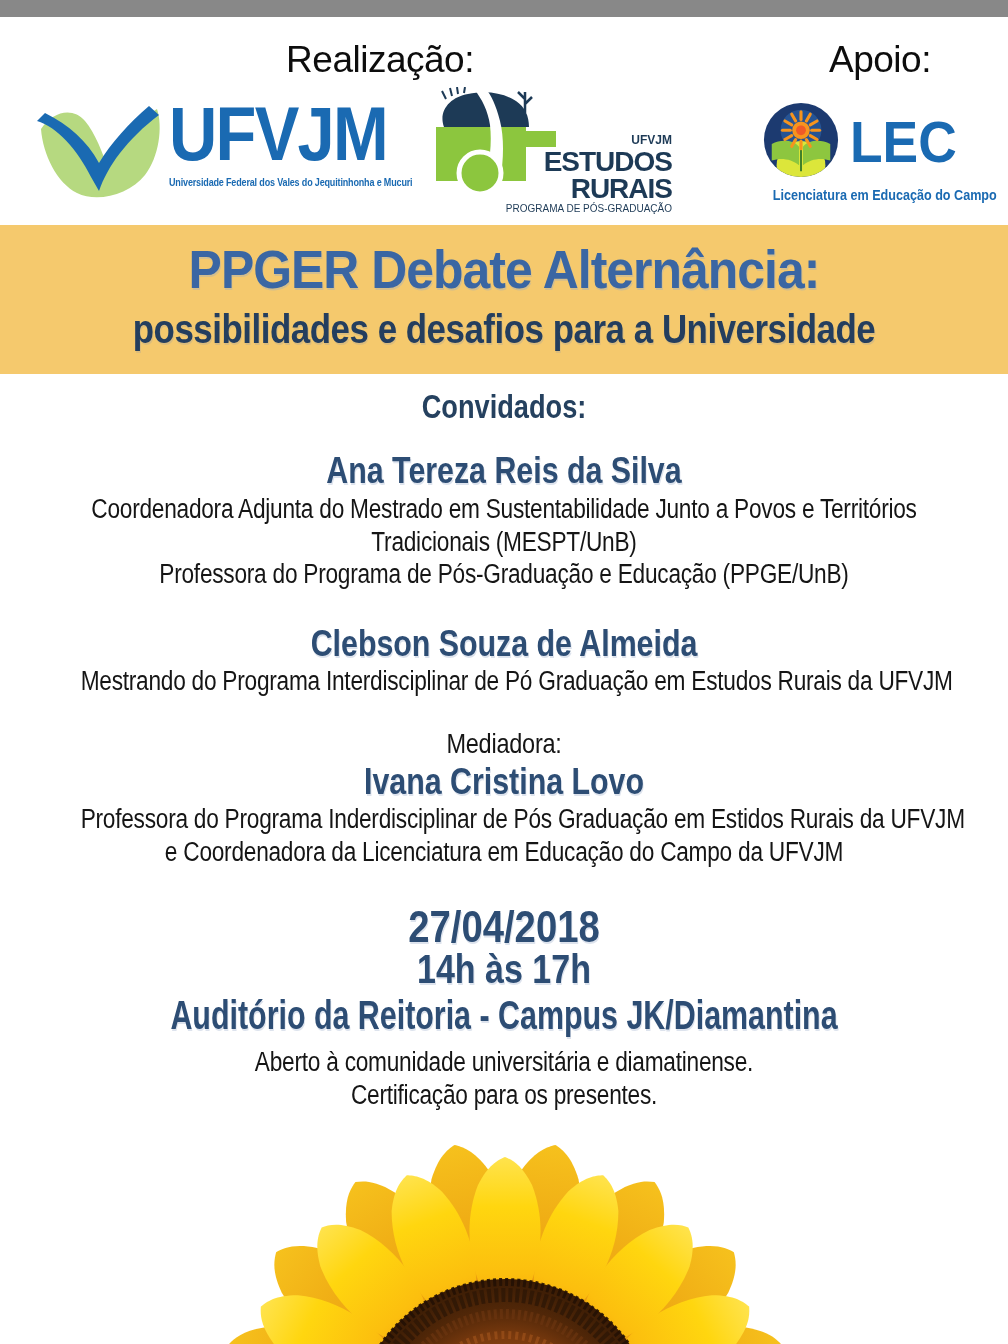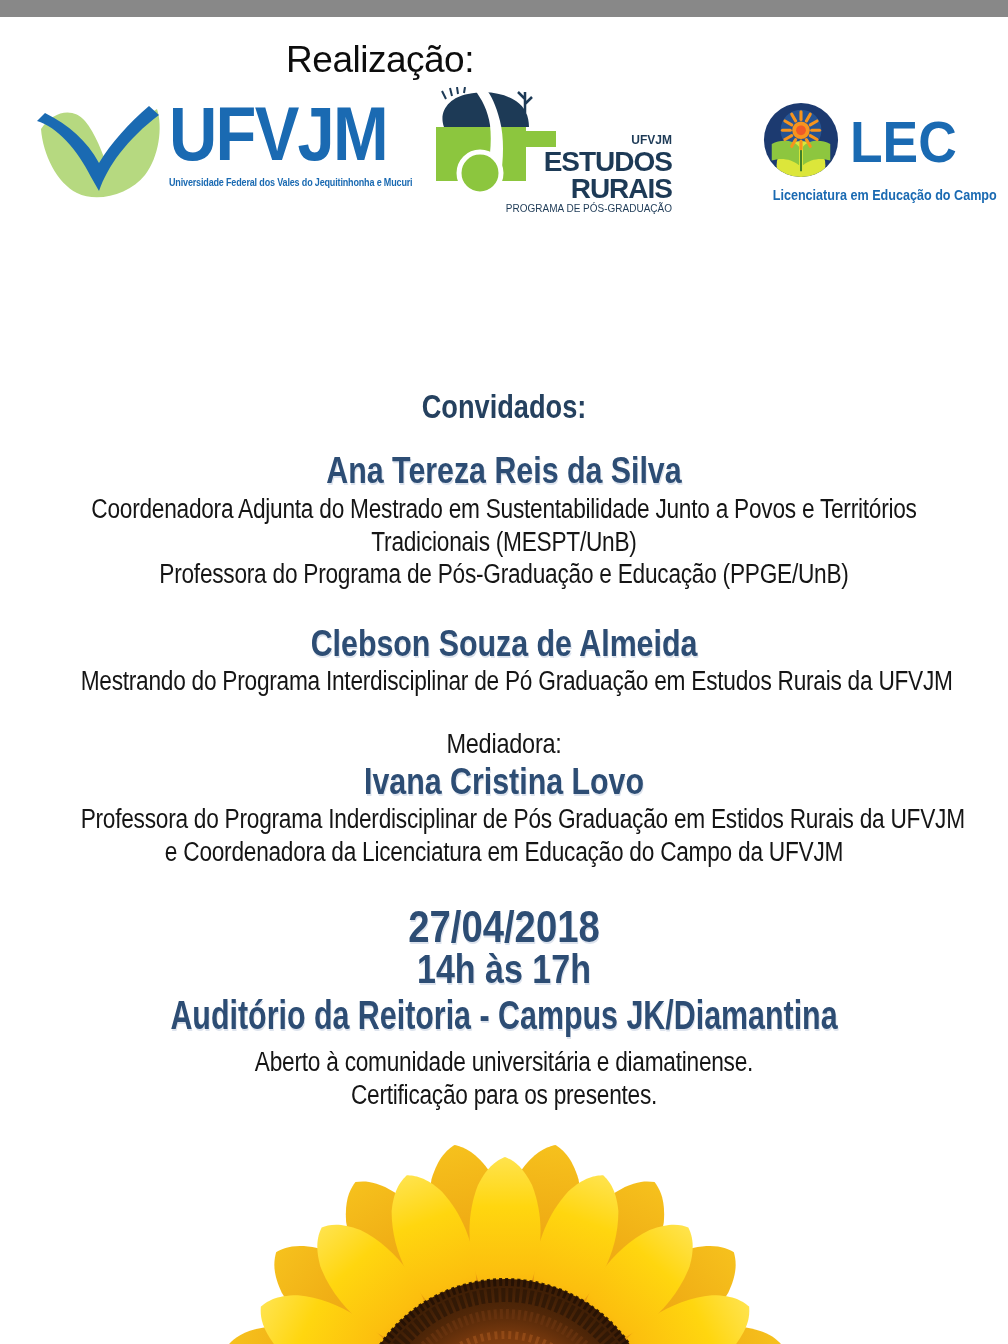--- a/index.html
+++ b/index.html
@@ -64,20 +64,21 @@
   .body{font-size:27px;color:#151515;transform:scaleX(0.84);transform-origin:center top;white-space:nowrap;letter-spacing:-0.3px;}
   
   #sunflower{position:absolute;left:0;bottom:0;width:1008px;height:258px;}
 </style>
 </head>
 <body>
 
 <div id="poster">
 
   <div id="lbl-realizacao" class="hdr-label">Realização:</div>
+  <div id="lbl-apoio" class="hdr-label">Apoio:</div>
 
   <div id="logo-ufvjm">
     <span>
       <svg width="132" height="102" viewBox="0 0 132 102">
         <path d="M8,28 C20,10 40,6 52,20 C62,32 70,52 74,66 C84,44 100,22 124,8 C130,26 126,56 112,74 C96,94 64,102 44,92 C24,82 10,54 8,28 Z" fill="#b6d980"></path>
         <path d="M4,20 C24,26 44,48 58,76 L66,90 C74,66 94,38 126,14 L116,5 C96,22 78,42 66,62 C54,40 36,24 12,12 Z" fill="#1a6ab2"></path>
       </svg>
     </span>
     <div id="ufvjm-text">
       <div id="ufvjm-word">UFVJM</div>
@@ -140,20 +141,24 @@
             <circle cx="40" cy="30" r="9" fill="#f7941d"></circle>
             <circle cx="40" cy="30" r="5" fill="#ef5a28"></circle>
           </g>
         </svg>
       </span>
       <div id="lec-word">LEC</div>
     </div>
     <div id="lec-tagline">Licenciatura em Educação do Campo</div>
   </div>
 
+  <div id="banner">
+    <div id="banner-title">PPGER Debate Alternância:</div>
+    <div id="banner-subtitle">possibilidades e desafios para a Universidade</div>
+  </div>
 
   <div class="abs h-section" style="top:370px">Convidados:</div>
 
   <div class="abs h-name" style="top:433px">Ana Tereza Reis da Silva</div>
   <div class="abs body" style="top:477px">Coordenadora Adjunta do Mestrado em Sustentabilidade Junto a Povos e Territórios</div>
   <div class="abs body" style="top:510px">Tradicionais (MESPT/UnB)</div>
   <div class="abs body" style="top:542px">Professora do Programa de Pós-Graduação e Educação (PPGE/UnB)</div>
 
   <div class="abs h-name" style="top:606px">Clebson Souza de Almeida</div>
   <div class="abs body" style="top:649px">Mestrando do Programa Interdisciplinar de Pó Graduação em Estudos Rurais da UFVJM</div>

